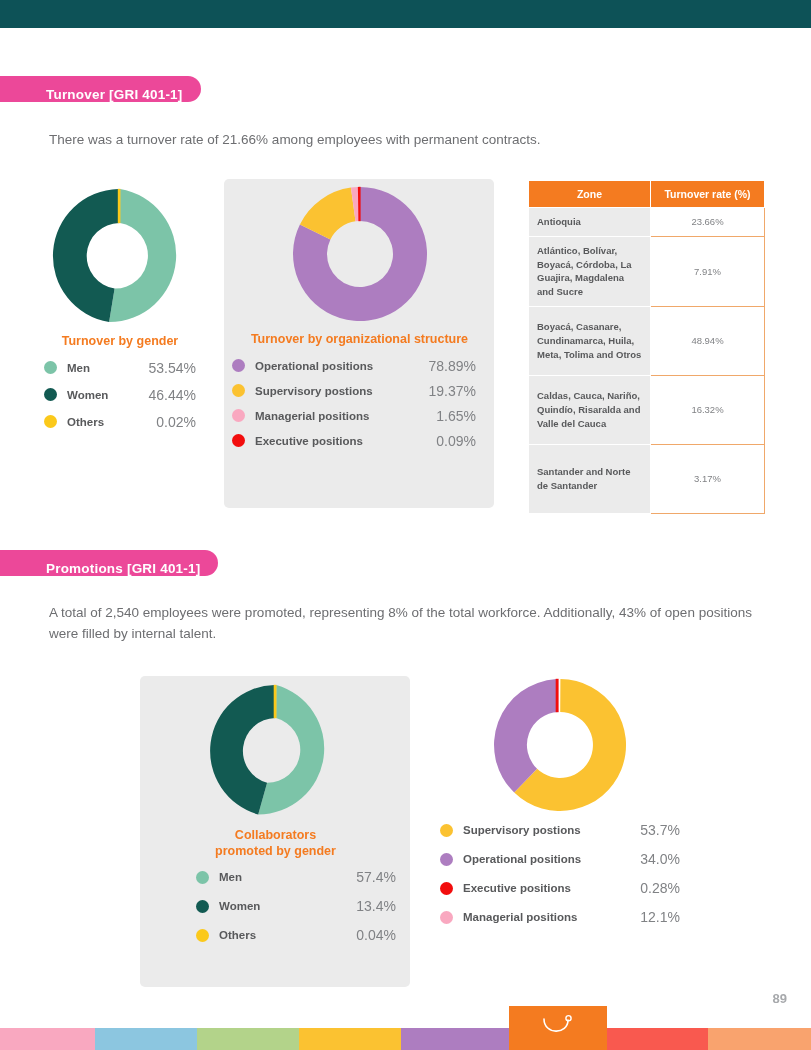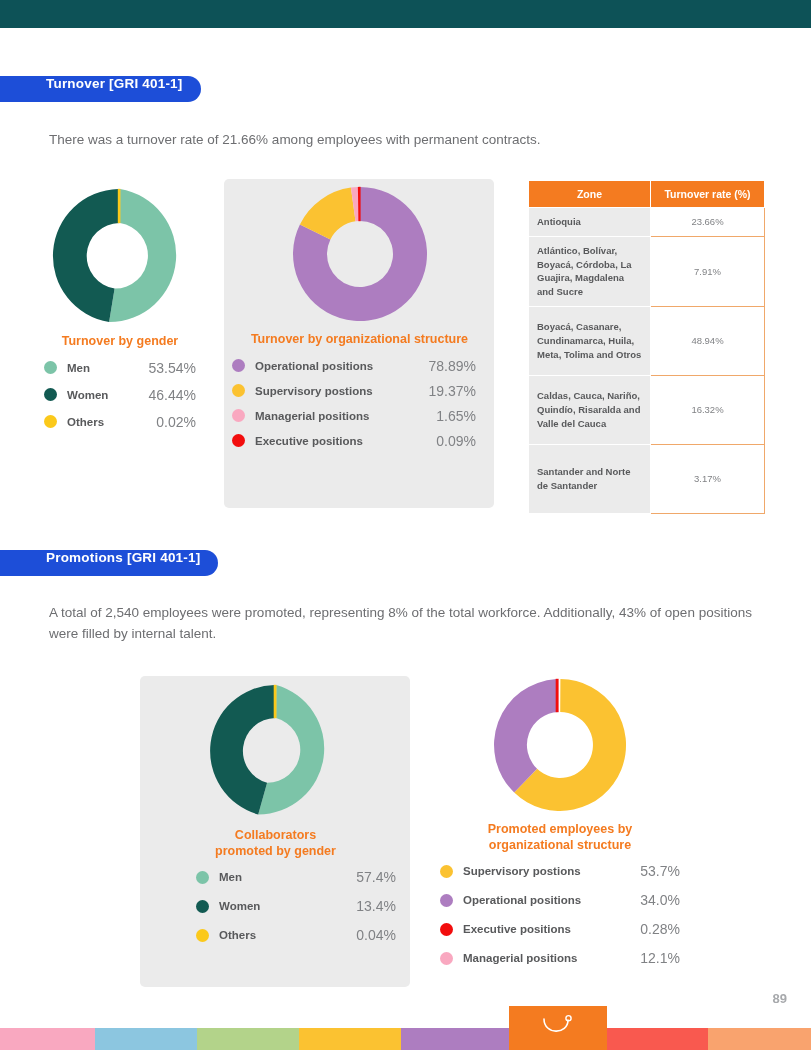--- a/index.html
+++ b/index.html
@@ -13,23 +13,23 @@
 
   
   .top-band {
     position: absolute; left: 0; top: 0; width: 811px; height: 28px;
     background: #0d5257;
   }
 
   
   .pill {
     position: absolute; left: 0; height: 26px;
-    background: #1d4ed8;
+    background: #ec4899;
     border-top-right-radius: 13px; border-bottom-right-radius: 13px;
-    display: flex; align-items: flex-start;
+    display: flex; align-items: flex-end;
     padding: 0 18px 0 46px;
     color: #ffffff; font-weight: bold; font-size: 13.5px;
     letter-spacing: 0.2px;
     white-space: nowrap;
   }
   #pill-turnover { top: 76px; }
   #pill-promotions { top: 550px; }
 
   
   .intro {
@@ -307,24 +307,20 @@
         <g transform="translate(67,67)">
 
           <path d="M 0.4 -66 A 66 66 0 1 1 -45.8 47.5 L -22.9 23.8 A 33 33 0 1 0 0.2 -33 Z" fill="#fbc231"></path>
 
           <path d="M -45.8 47.5 A 66 66 0 0 1 -3.6 -65.9 L -1.8 -33 A 33 33 0 0 0 -22.9 23.8 Z" fill="#ad7dc0"></path>
 
           <path d="M -4.3 -66.2 L -4.3 -32.8 L -1.4 -32.8 L -1.4 -66.2 Z" fill="#f20d0d"></path>
         </g>
       </svg>
     </div>
-    <div class="chart-title">
-      <div>Promoted employees by</div>
-      <div>organizational structure</div>
-    </div>
     <div class="legend" id="legend-promo-org">
       <div class="legend-row">
         <span class="swatch" style="background:#fbc231"></span>
         <span class="legend-label">Supervisory postions</span>
         <span class="legend-value">53.7%</span>
       </div>
       <div class="legend-row">
         <span class="swatch" style="background:#ad7dc0"></span>
         <span class="legend-label">Operational positions</span>
         <span class="legend-value">34.0%</span>

